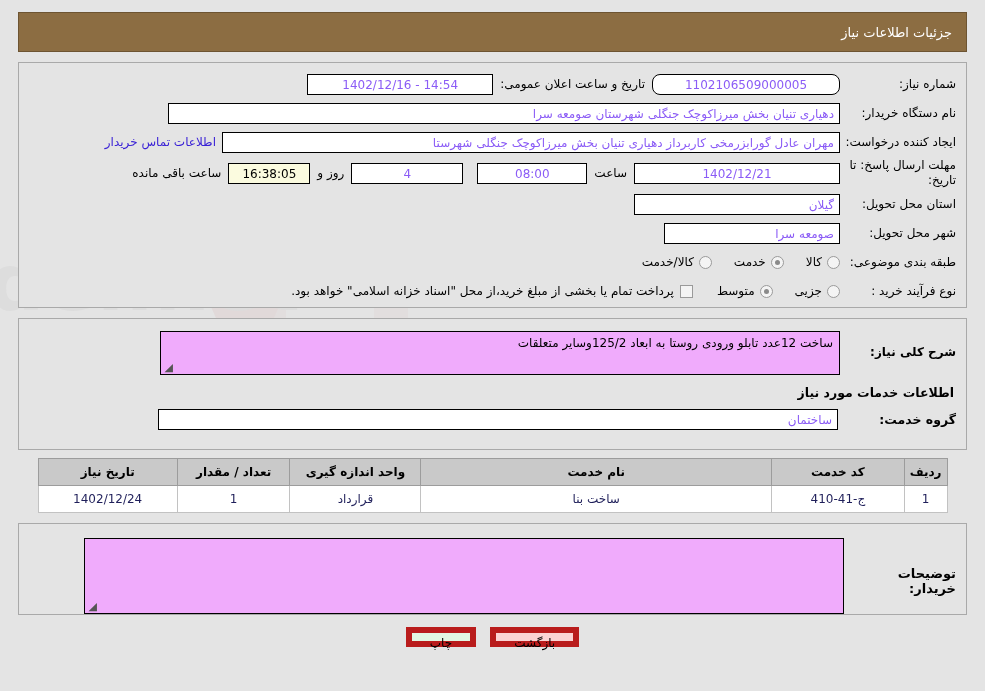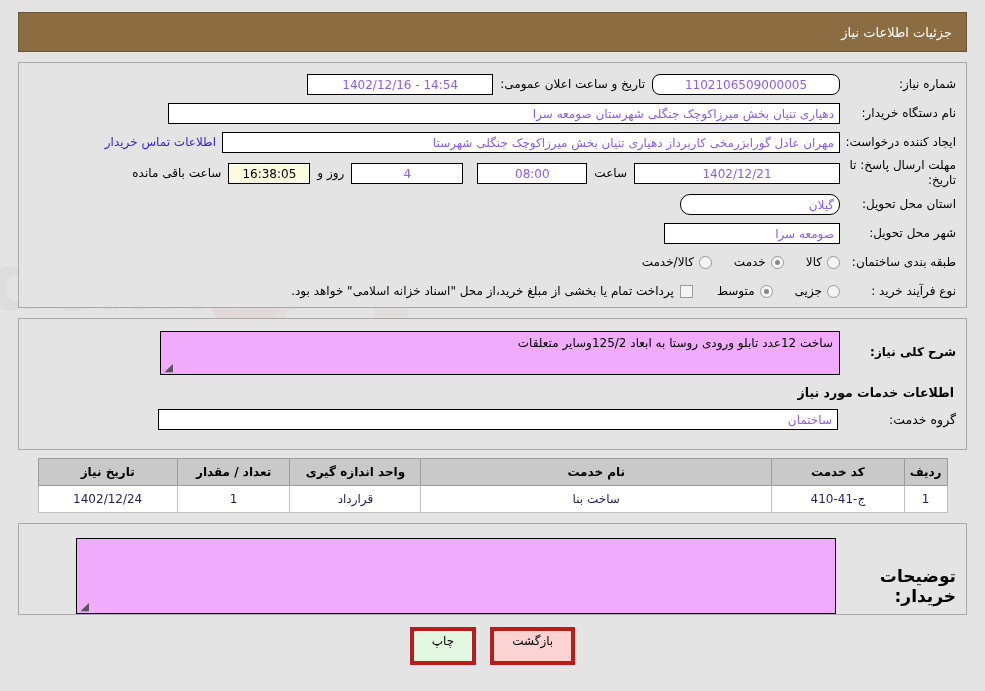--- a/index.html
+++ b/index.html
@@ -93,21 +93,21 @@
   }
   .fld.center { text-align: center; }
 
   .w-need   { width: 188px; border-radius: 8px; }
   .w-date   { width: 186px; }
   .w-buyer  { width: 672px; }
   .w-req    { width: 618px; }
   .w-resp   { width: 206px; }
   .w-hour   { width: 110px; }
   .w-days   { width: 112px; }
-  .w-prov   { width: 160px; border-radius: 10px; }
+  .w-prov   { width: 206px; }
   .w-city   { width: 176px; }
 
   .mini {
     font-size: 12px;
     margin: 0 7px;
     white-space: nowrap;
   }
   .link {
     color: #3a22d6;
     font-size: 12px;
@@ -185,21 +185,21 @@
 
   .section-head {
     font-size: 12.5px;
     font-weight: bold;
     margin: 10px 0 9px 0;
     text-align: right;
     padding-right: 2px;
   }
 
   .svc-row { display: flex; align-items: center; }
-  .svc-lbl { font-weight: normal; font-size: 12.5px; margin-left: 8px; }
+  .svc-lbl { font-weight: bold; font-size: 12.5px; margin-left: 8px; }
   .w-svc { width: 680px; }
 
   
   .tbl-wrap { margin: 8px 18px 0 18px; }
   table.grid {
     border-collapse: collapse;
     width: 910px;
     margin: 0 auto;
     background: #fff;
     font-size: 12px;
@@ -225,40 +225,39 @@
   .c-code { width: 130px; }
   .c-name { width: 370px; }
   .c-unit { width: 130px; }
   .c-qty  { width: 110px; }
   .c-date { width: 136px; }
 
   
   .cmt-row { display: flex; align-items: flex-start; }
   .cmt-lbl {
     font-weight: bold;
-    font-size: 17px;
+    font-size: 13px;
     width: 112px;
     flex: 0 0 112px;
     text-align: right;
     padding-top: 28px;
     padding-left: 8px;
     box-sizing: border-box;
-    margin-left: 8px;
   }
 
   
   .footer {
     margin-top: 12px;
     display: flex;
     justify-content: center;
     gap: 14px;
   }
   .btn {
-    border: 4px solid #b91c1c;
-    height: 38px;
+    border: 6px solid #b91c1c;
+    height: 20px;
     line-height: 20px;
     box-sizing: border-box;
     font-size: 12px;
     padding: 0 18px;
     cursor: pointer;
     text-align: center;
     min-width: 66px;
   }
   .btn.back  { background: #fbd3d3; }
   .btn.print { background: #e2f6e2; }
@@ -319,21 +318,21 @@
       <span class="lbl">استان محل تحویل:</span>
       <div class="fld w-prov">گیلان</div>
     </div>
 
     <div class="row">
       <span class="lbl">شهر محل تحویل:</span>
       <div class="fld w-city">صومعه سرا</div>
     </div>
 
     <div class="row">
-      <span class="lbl">طبقه بندی ساختمان:</span>
+      <span class="lbl">طبقه بندی موضوعی:</span>
       <div class="radio-wrap">
         <span class="radio"></span>
         <span class="radio-lbl">کالا</span>
         <span class="radio on"></span>
         <span class="radio-lbl">خدمت</span>
         <span class="radio"></span>
         <span class="radio-lbl last">کالا/خدمت</span>
       </div>
     </div>
 

